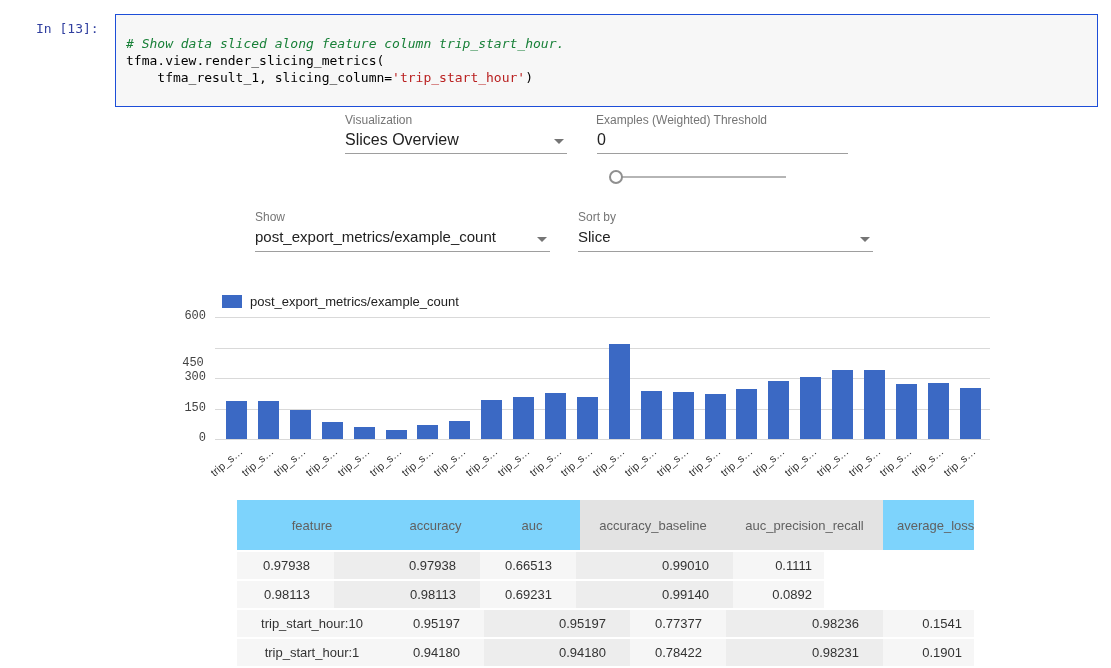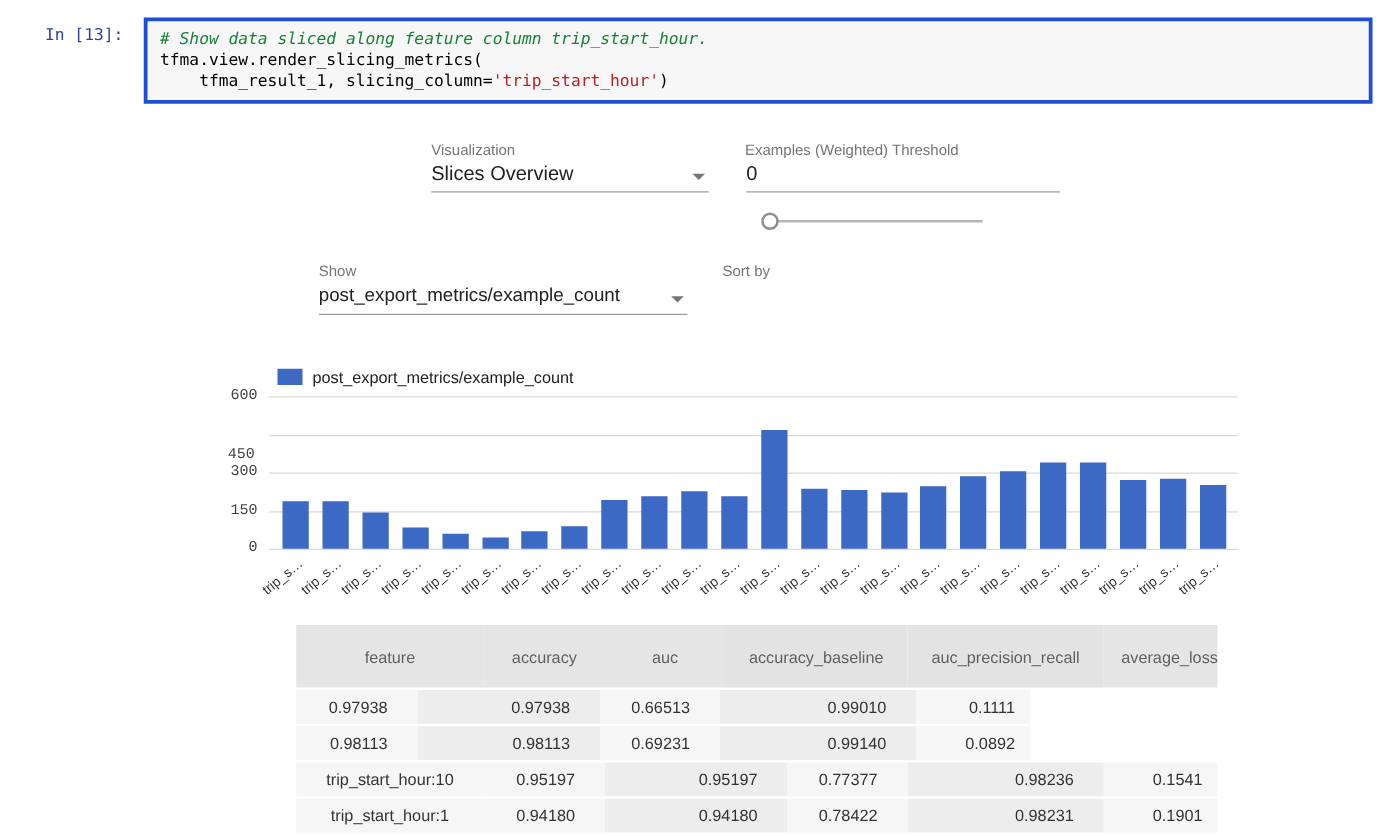--- a/index.html
+++ b/index.html
@@ -2,21 +2,21 @@
 <html><head>
 <meta charset="utf-8">
 <style>
   * { margin:0; padding:0; box-sizing:border-box; }
   html,body { background:#fff; }
   body { font-family:"Liberation Sans",sans-serif; }
   .page { position:relative; width:1111px; height:668px; background:#fff; overflow:hidden; }
 
   
   .prompt { position:absolute; left:36px; top:21px; font:13px "DejaVu Sans Mono",monospace; color:#303f9f; }
-  .cell { position:absolute; left:115px; top:14px; width:983px; background:#f7f7f7; border:3px solid #1d4ed8; padding:6px 10px; }
+  .cell { position:absolute; left:115px; top:14px; width:983px; background:#f7f7f7; border:1px solid #1d4ed8; padding:20px 10px; }
   .codeline { font:13px/17px "DejaVu Sans Mono",monospace; color:#000; white-space:pre; }
   .comment { color:#188038; font-style:italic; }
   .str { color:#ba2121; }
 
   
   .ctl-label { position:absolute; font-size:12px; color:#757575; }
   .sel { position:absolute; border-bottom:1px solid #9e9e9e; }
   .sel .val { position:absolute; left:0; top:2px; white-space:nowrap; color:#212121; }
   .arrow { position:absolute; right:3px; width:0; height:0;
            border-left:5px solid transparent; border-right:5px solid transparent;
@@ -36,21 +36,21 @@
   .ylabels { position:absolute; left:0; top:29px; width:26px; height:130px; }
   .ytick { position:absolute; right:0; width:26px; text-align:right; font-size:12px; color:#424242;font-family:Liberation Mono, monospace; }
   .xlabels { position:absolute; left:35px; top:155px; width:775px; height:38px; }
   .xtick { position:absolute; top:2px; width:52px; text-align:right; font-size:11px; color:#333;
            transform:rotate(-40deg); transform-origin:100% 0; white-space:nowrap; }
 
   
   .mtable { position:absolute; left:237px; top:500px; width:737px; }
   .thead { display:flex; height:50px; }
   .th { display:flex; align-items:center; justify-content:center; font-size:13px; color:#616161;
-        background:#e5e5e5; overflow:hidden; white-space:nowrap; }
+        background:#7dd3fc; overflow:hidden; white-space:nowrap; }
   .th.shade { background:#e3e3e3; }
   .trow { display:flex; height:27px; margin-top:2px; }
   .td { display:flex; align-items:center; font-size:13px; color:#333; background:#f6f6f6;
         overflow:hidden; white-space:nowrap; }
   .td.shade { background:#ededed; }
   .a-center { justify-content:center; }
   .a-right { justify-content:flex-end; }
 </style>
 </head>
 <body>
@@ -79,20 +79,24 @@
     <div class="handle"></div>
   </div>
 
   <div class="ctl-label" style="left:255px; top:210px;">Show</div>
   <div class="sel" style="left:255px; top:226px; width:295px; height:26px; font-size:15px;">
     <span class="val">post_export_metrics/example_count</span>
     <span class="arrow" style="top:11px;"></span>
   </div>
 
   <div class="ctl-label" style="left:578px; top:210px;">Sort by</div>
+  <div class="sel" style="left:578px; top:226px; width:295px; height:26px; font-size:15px;">
+    <span class="val">Slice</span>
+    <span class="arrow" style="top:11px;"></span>
+  </div>
 
   <div class="chart">
     <div class="legend-swatch" id="legend-swatch" style="background: rgb(59, 105, 196);"></div>
     <div class="legend-label">post_export_metrics/example_count</div>
     <div class="ylabels" id="ylabels">
         <div class="ytick" style="top: 114px;">0</div>
         <div class="ytick" style="top: 83.5px;">150</div>
         <div class="ytick" style="top: 53px;">300</div>
         <div class="ytick" style="top: 39px; text-align: center;">450</div>
         <div class="ytick" style="top: -8px;">600</div>

